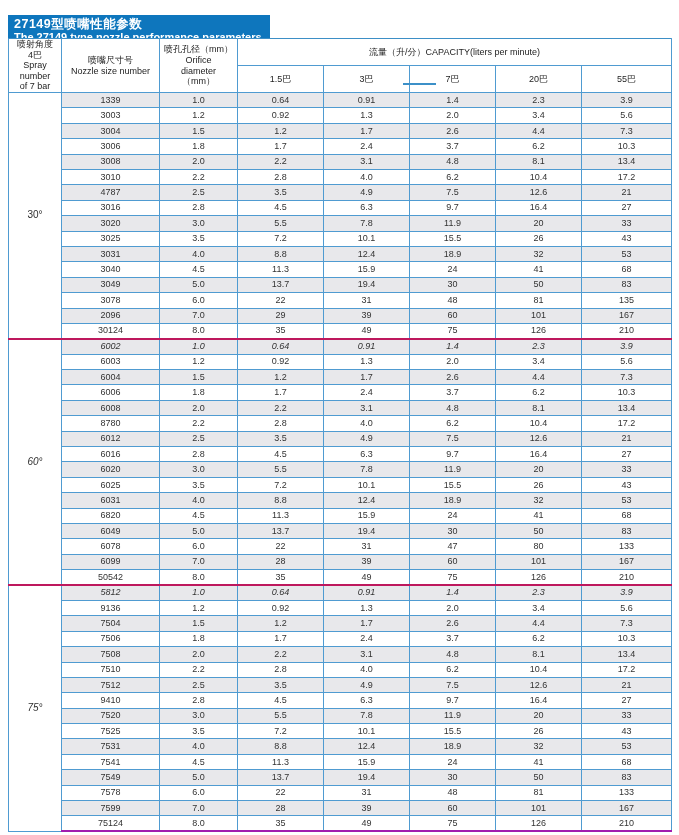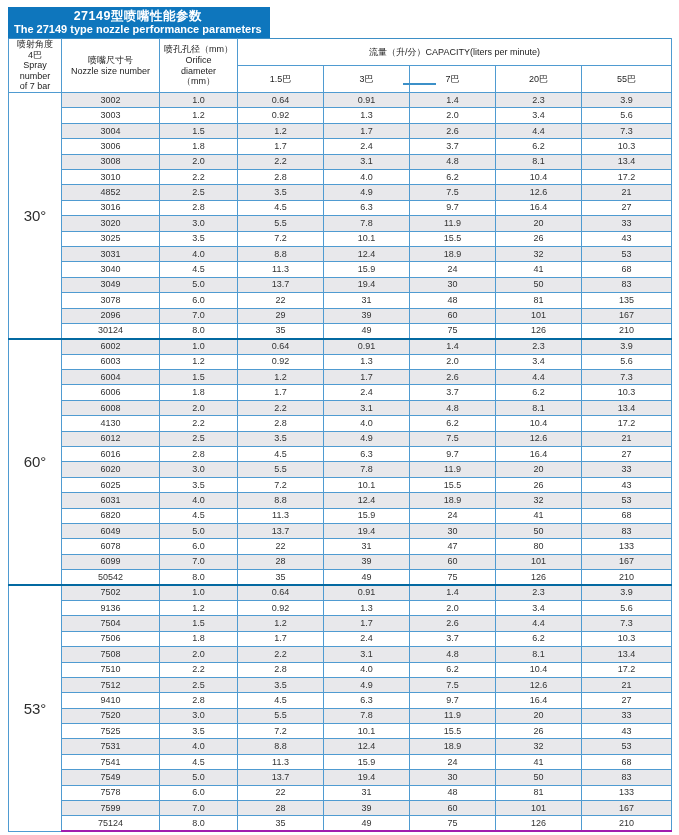--- a/index.html
+++ b/index.html
@@ -5,27 +5,26 @@
   * { margin: 0; padding: 0; box-sizing: border-box; }
   html, body { background: #fff; }
   body {
     width: 679px; height: 835px;
     position: relative;
     font-family: "Liberation Sans", "DejaVu Sans", sans-serif;
     color: #2e2e2e;
     overflow: hidden;
   }
   .title-bar {
-    position: absolute; left: 8px; top: 7px;
+    position: absolute; left: 8px; top: 15px;
     background: #0e76bd;
     color: #fff;
     padding: 2px 8px 3px 6px;
     line-height: 1.12;
     white-space: nowrap;
-    text-align: center;
   }
   .title-cn { font-size: 12.5px; font-weight: bold; letter-spacing: 0.5px; }
   .title-en { font-size: 11px; font-weight: bold; }
 
   table.spec {
     position: absolute; left: 8px; top: 38px;
     width: 663px;
     border-collapse: collapse;
     table-layout: fixed;
   }
@@ -36,24 +35,24 @@
     font-size: 9px;
     font-weight: normal;
     overflow: hidden;
   }
   thead th { background: #fff; color: #1d1d1d; }
   .cap-row th { height: 25px; font-size: 9.5px; }
   .press-row th { height: 25px; font-size: 9.5px; }
   thead th.rowspan2 { height: 50px; line-height: 1.18; font-size: 9px; }
   tbody td { height: 15.4px; line-height: 1; background: #fff; color: #333; }
   tr.stripe td { background: #e8e8eb; }
-  td.angle-cell, tr.stripe td.angle-cell { background: #fff; font-size: 15px; color: #2e2e2e; }
+  td.angle-cell, tr.stripe td.angle-cell { background: #fff; font-size: 10px; color: #2e2e2e; }
   
   table.spec { border: 1px solid #3d8fc6; }
-  tbody + tbody tr:first-child td { border-top: 2px solid #0369a1; }
+  tbody + tbody tr:first-child td { border-top: 2px solid #be185d; font-style: italic; }
   tbody:last-child tr:last-child td { border-bottom: 2px solid #a21caf; }
   thead tr:first-child th { border-top: 1px solid #3d8fc6; }
   .artifact-line {
     position: absolute; left: 403px; top: 83px;
     width: 33px; height: 2px; background: #3c90c8;
   }
 </style>
 </head>
 <body>
 
@@ -97,21 +96,21 @@
       <th>1.5巴</th>
       <th>3巴</th>
       <th>7巴</th>
       <th>20巴</th>
       <th>55巴</th>
     </tr>
   </thead>
 <tbody>
       <tr class="stripe">
         <td rowspan="16" class="angle-cell">30°</td>
-        <td>3002</td>
+        <td>1339</td>
         <td>1.0</td>
         <td>0.64</td>
         <td>0.91</td>
         <td>1.4</td>
         <td>2.3</td>
         <td>3.9</td>
       </tr>
       <tr>
         <td>3003</td>
         <td>1.2</td>
@@ -151,21 +150,21 @@
       <tr>
         <td>3010</td>
         <td>2.2</td>
         <td>2.8</td>
         <td>4.0</td>
         <td>6.2</td>
         <td>10.4</td>
         <td>17.2</td>
       </tr>
       <tr class="stripe">
-        <td>4852</td>
+        <td>4787</td>
         <td>2.5</td>
         <td>3.5</td>
         <td>4.9</td>
         <td>7.5</td>
         <td>12.6</td>
         <td>21</td>
       </tr>
       <tr>
         <td>3016</td>
         <td>2.8</td>
@@ -289,21 +288,21 @@
       <tr class="stripe">
         <td>6008</td>
         <td>2.0</td>
         <td>2.2</td>
         <td>3.1</td>
         <td>4.8</td>
         <td>8.1</td>
         <td>13.4</td>
       </tr>
       <tr>
-        <td>4130</td>
+        <td>8780</td>
         <td>2.2</td>
         <td>2.8</td>
         <td>4.0</td>
         <td>6.2</td>
         <td>10.4</td>
         <td>17.2</td>
       </tr>
       <tr class="stripe">
         <td>6012</td>
         <td>2.5</td>
@@ -390,22 +389,22 @@
         <td>8.0</td>
         <td>35</td>
         <td>49</td>
         <td>75</td>
         <td>126</td>
         <td>210</td>
       </tr>
     </tbody>
     <tbody>
       <tr class="stripe">
-        <td rowspan="16" class="angle-cell">53°</td>
-        <td>7502</td>
+        <td rowspan="16" class="angle-cell">75°</td>
+        <td>5812</td>
         <td>1.0</td>
         <td>0.64</td>
         <td>0.91</td>
         <td>1.4</td>
         <td>2.3</td>
         <td>3.9</td>
       </tr>
       <tr>
         <td>9136</td>
         <td>1.2</td>

